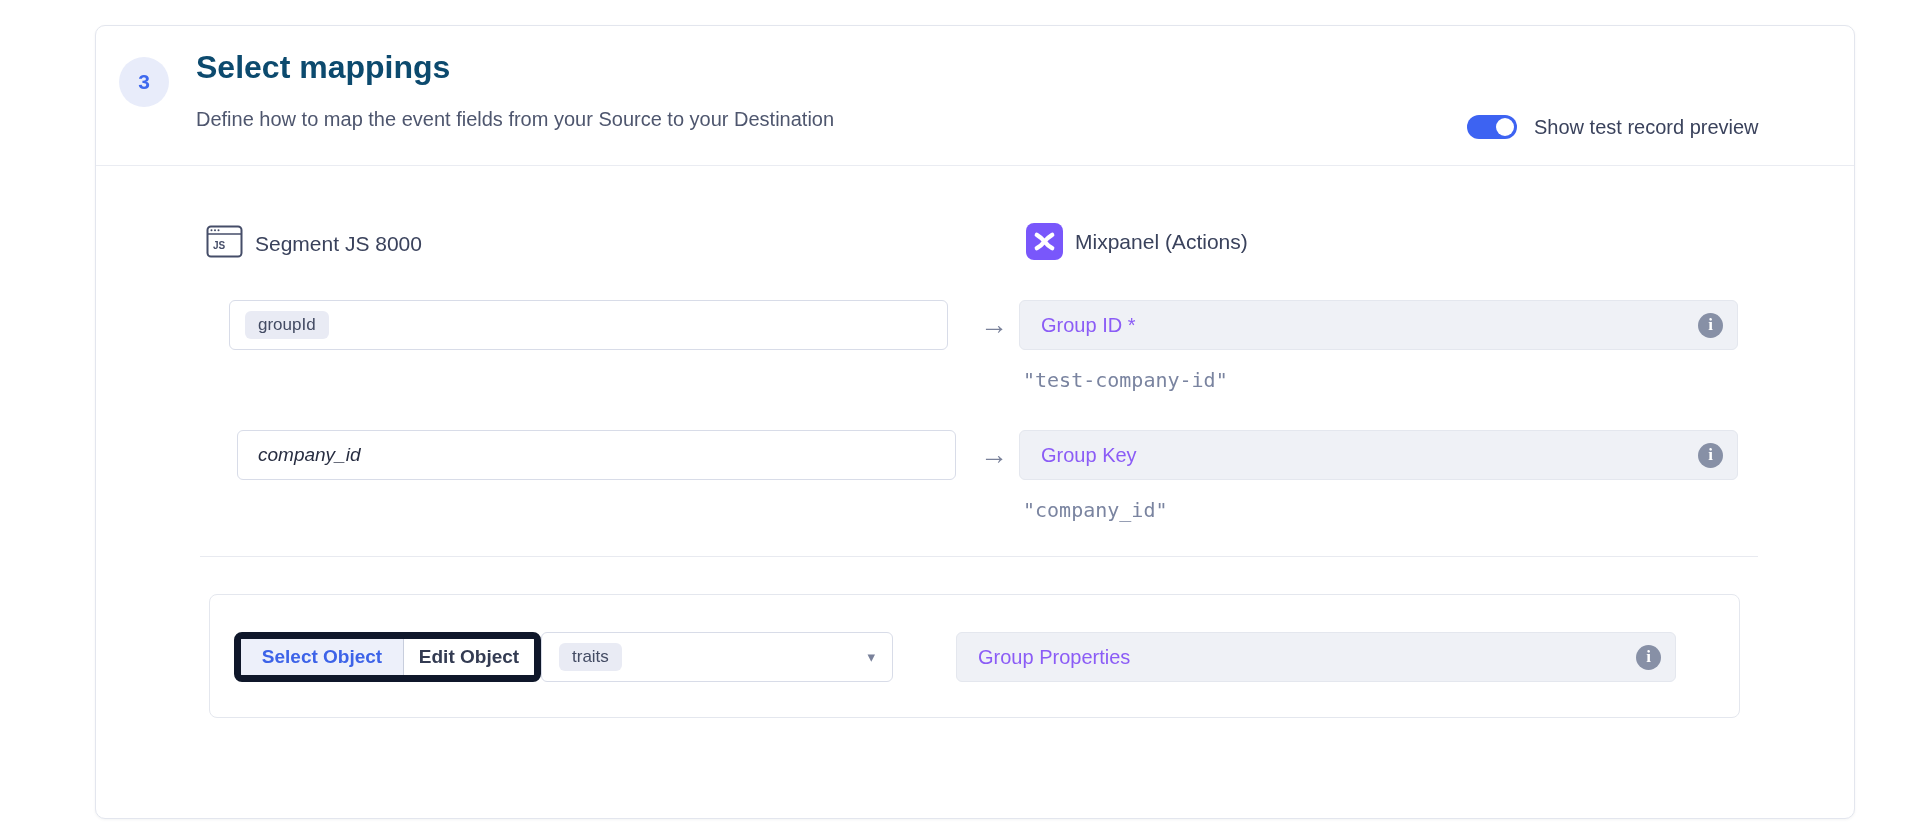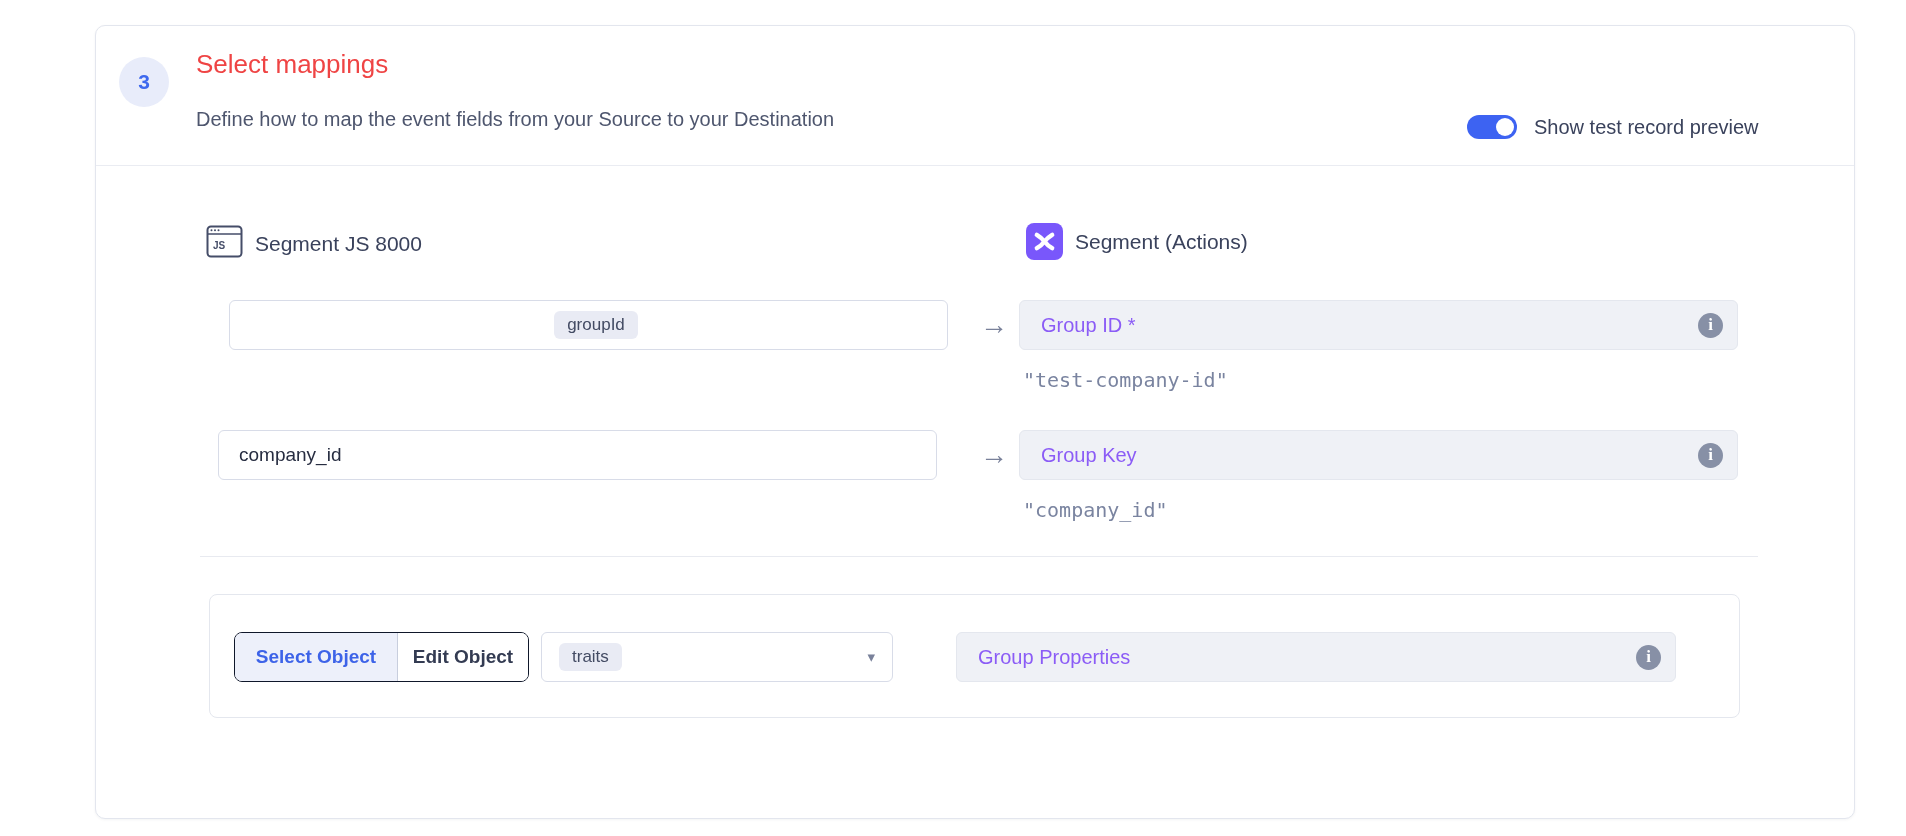--- a/index.html
+++ b/index.html
@@ -17,21 +17,21 @@
   .card-header {
     position: absolute; left: 0; top: 0; width: 100%; height: 140px;
     border-bottom: 1px solid #eaecf2;
   }
   .step-badge {
     position: absolute; left: 23px; top: 31px; width: 50px; height: 50px;
     border-radius: 50%; background: #e8ecfa; color: #3d68ee;
     font-size: 21px; font-weight: 700;
     display: flex; align-items: center; justify-content: center;
   }
-  .title { position: absolute; left: 100px; top: 23px; font-size: 26px; font-weight: 400; color: #ef4444; }
+  .title { position: absolute; left: 100px; top: 23px; font-size: 32px; font-weight: 700; color: #0c4a6e; }
   .subtitle { position: absolute; left: 100px; top: 82px; font-size: 20px; color: #4e566e; }
   .toggle-row { position: absolute; left: 1371px; top: 89px; display: flex; align-items: center; gap: 17px; }
   .toggle {
     position: relative; width: 50px; height: 24px; border-radius: 13px;
     background: #3d63f2; cursor: pointer; flex: 0 0 auto;
   }
   .toggle .knob {
     position: absolute; right: 3px; top: 3px; width: 18px; height: 18px;
     border-radius: 50%; background: #ffffff;
   }
@@ -69,31 +69,31 @@
   .dest-label { flex: 1; font-size: 20px; color: #8b5cf6; }
   .info-icon {
     width: 25px; height: 25px; border-radius: 50%; background: #8790a6;
     color: #fff; font: 700 17px "Liberation Serif", serif;
     display: flex; align-items: center; justify-content: center; cursor: pointer;
   }
   .preview {
     position: absolute; font-family: "DejaVu Sans Mono", monospace;
     font-size: 20px; color: #7a84a0; white-space: pre;
   }
-  .row1 { top: 274px; justify-content: center; }
+  .row1 { top: 274px; }
   .row2 { top: 404px; }
   .divider { position: absolute; left: 104px; top: 530px; width: 1558px; height: 1px; background: #e8eaf0; }
 
   .object-card {
     position: absolute; left: 113px; top: 568px; width: 1531px; height: 124px;
     border: 1px solid #e4e7ee; border-radius: 8px; background: #fff;
   }
   .segmented {
     position: absolute; left: 24px; top: 37px; height: 50px;
-    display: flex; border: 1px solid #0f172a; border-radius: 8px;
+    display: flex; border: 7px solid #0f172a; border-radius: 8px;
     overflow: hidden; background: #fff;
   }
   .seg-btn {
     height: 100%; display: flex; align-items: center; justify-content: center;
     font-size: 19px; font-weight: 700; cursor: pointer; border: none; background: #fff;
     font-family: "Liberation Sans", sans-serif;
   }
   .seg-btn.active { width: 163px; background: #edf0fa; color: #3d63e8; border-right: 1px solid #c8cedd; }
   .seg-btn.inactive { width: 130px; color: #333b52; }
   .dropdown {
@@ -138,34 +138,34 @@
       <span class="endpoint-name">Segment JS 8000</span>
     </div>
 
     <div class="endpoint dst">
       <span class="mixpanel-badge">
         <svg width="23" height="23" viewBox="0 0 24 24" fill="none">
           <path d="M4 5 Q9 8 12 12 Q15 16 20 19" stroke="#ffffff" stroke-width="4.6" stroke-linecap="round"></path>
           <path d="M20 5 Q15 8 12 12 Q9 16 4 19" stroke="#ffffff" stroke-width="4.6" stroke-linecap="round"></path>
         </svg>
       </span>
-      <span class="endpoint-name">Segment (Actions)</span>
+      <span class="endpoint-name">Mixpanel (Actions)</span>
     </div>
 
     <div class="map-input row1" style="left:133px;">
       <span class="chip">groupId</span>
     </div>
     <div class="arrow row1" style="left:880px;">→</div>
     <div class="dest-field row1" style="left:923px;">
       <span class="dest-label">Group ID *</span>
       <span class="info-icon">i</span>
     </div>
     <div class="preview" style="left:927px; top:342px;">"test-company-id"</div>
 
-    <div class="map-input row2" style="left:122px;">
+    <div class="map-input row2" style="left:141px;font-style:italic;">
       <span class="input-text">company_id</span>
     </div>
     <div class="arrow row2" style="left:880px;">→</div>
     <div class="dest-field row2" style="left:923px;">
       <span class="dest-label">Group Key</span>
       <span class="info-icon">i</span>
     </div>
     <div class="preview" style="left:927px; top:472px;">"company_id"</div>
 
     <div class="divider"></div>

